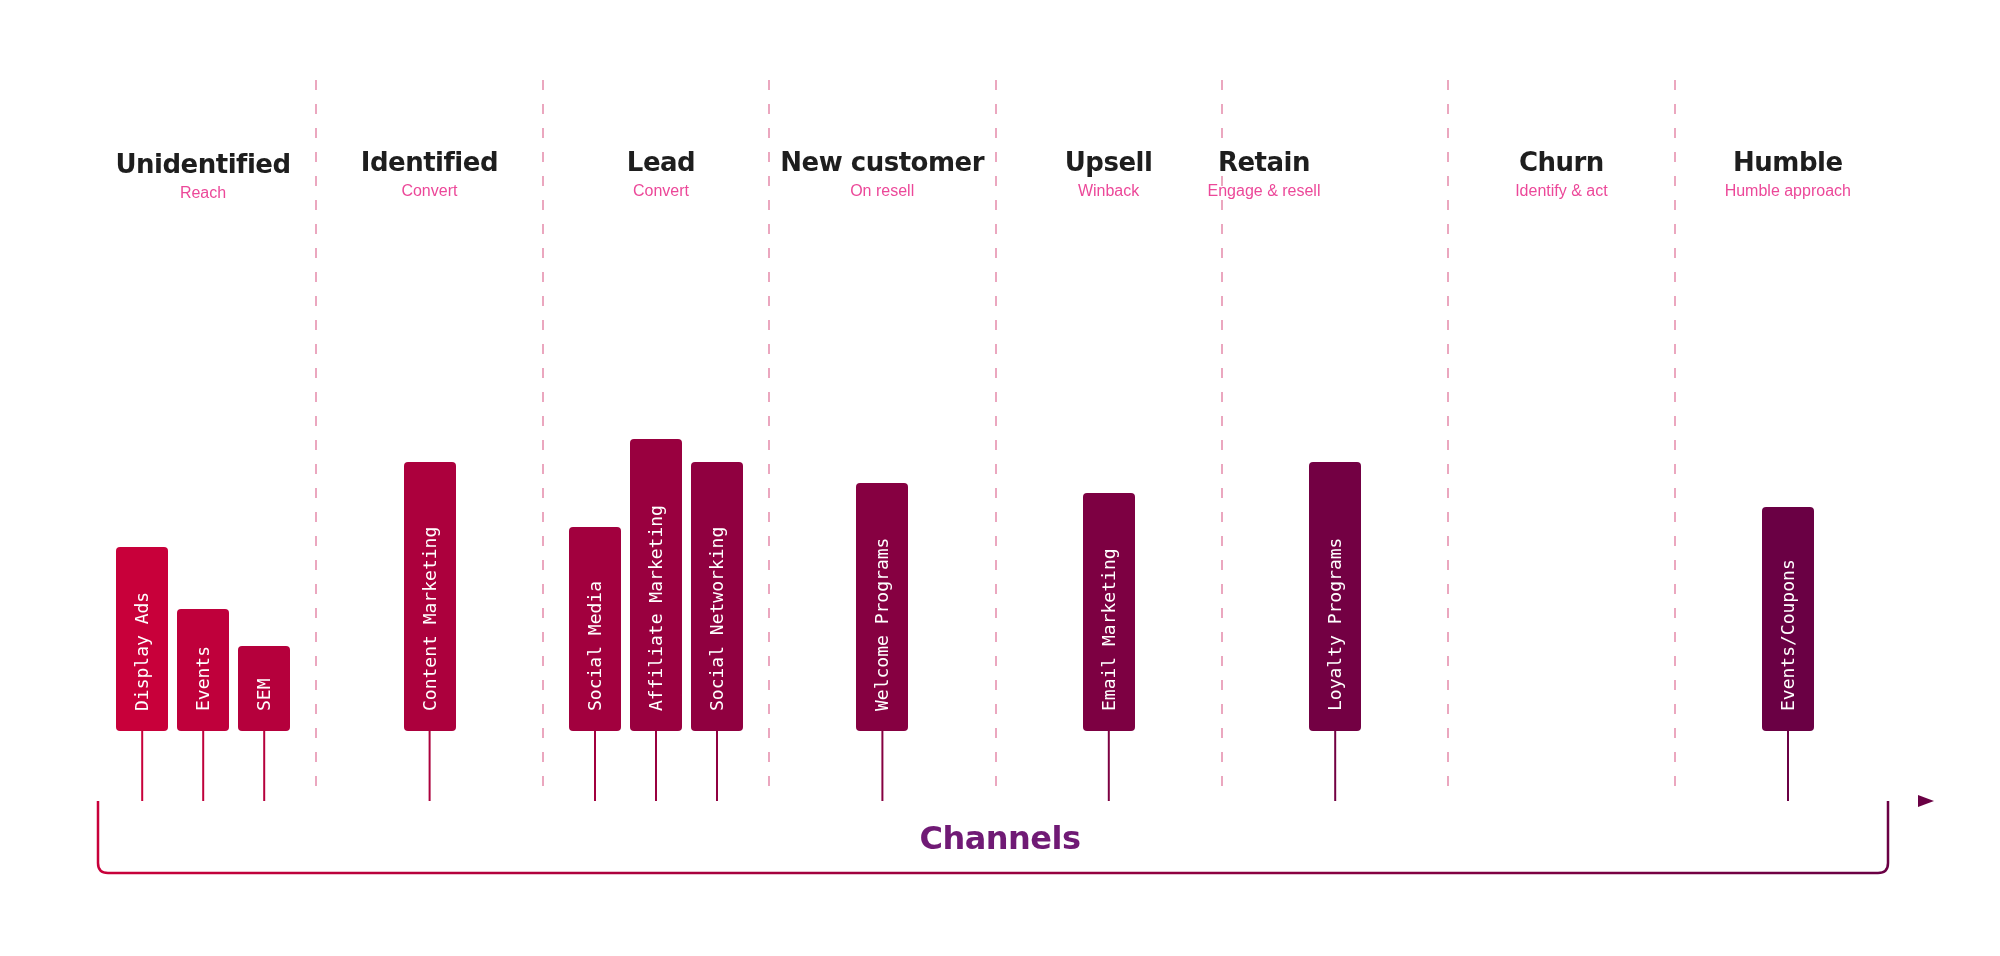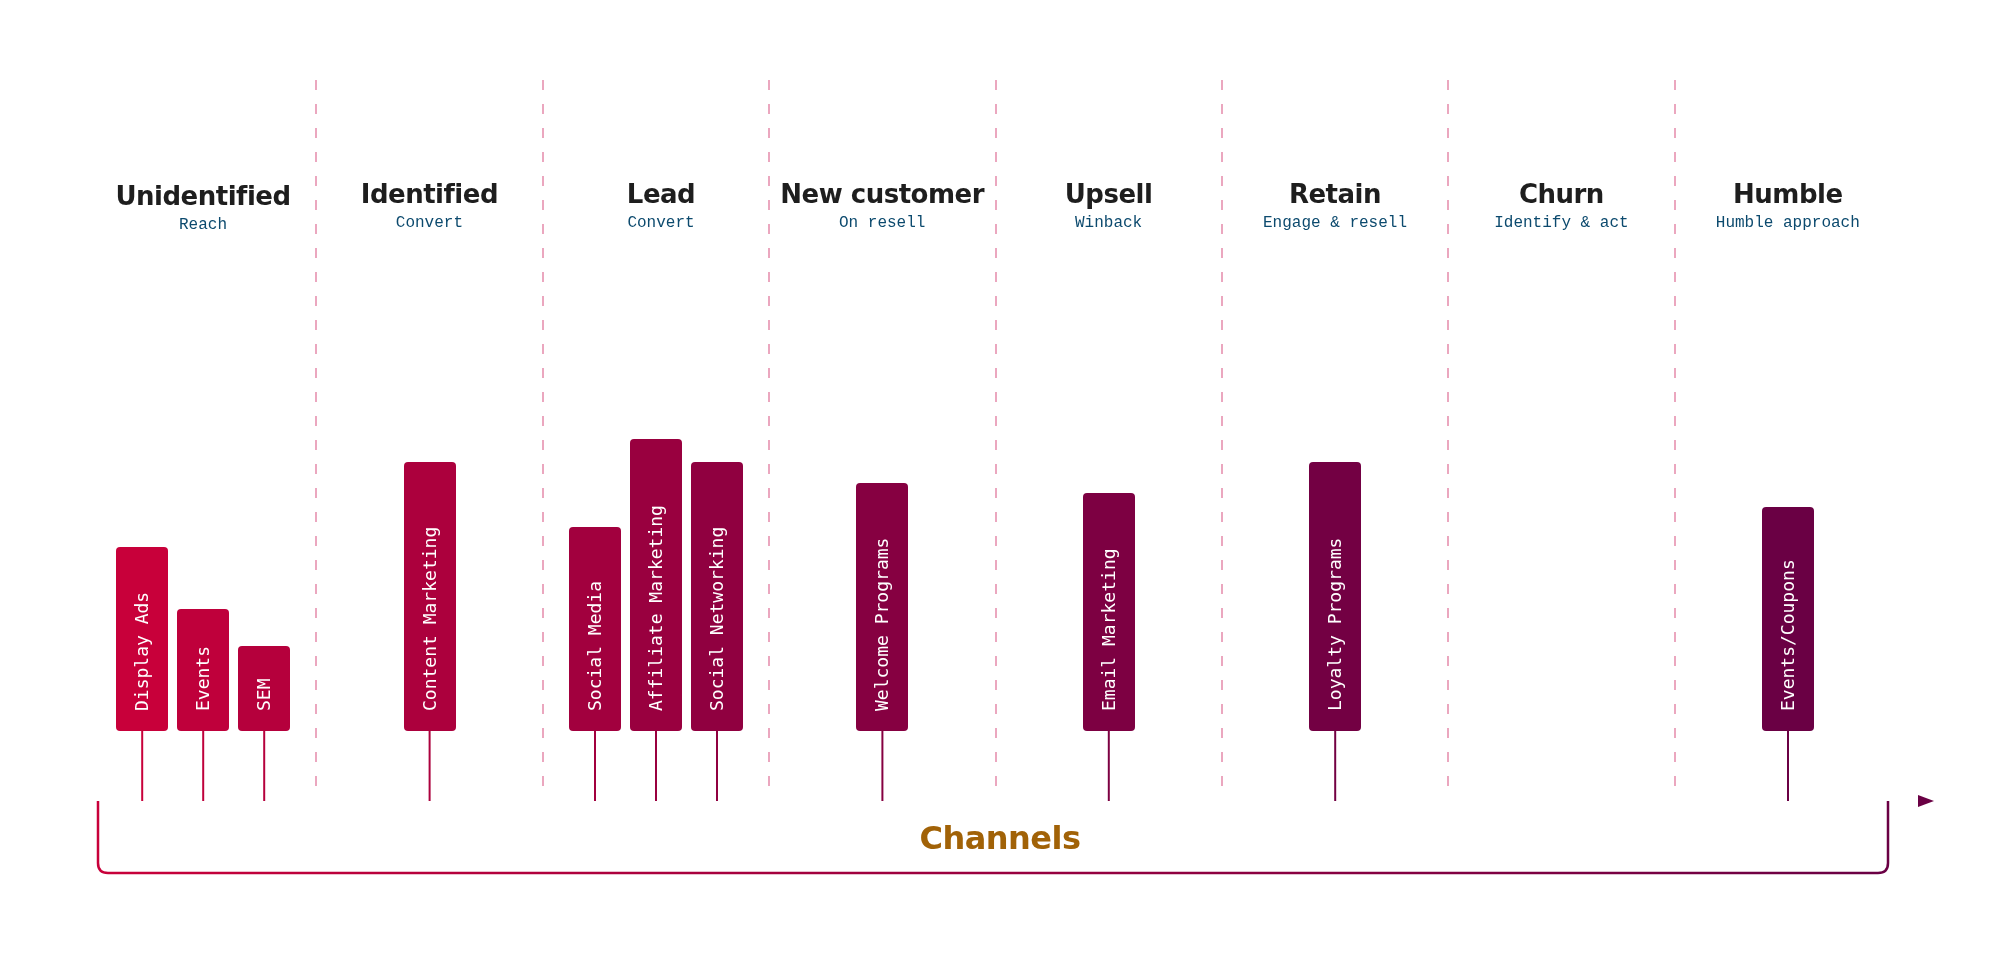--- a/index.html
+++ b/index.html
@@ -1,23 +1,23 @@
 <!DOCTYPE html>
 <html><head>
 <meta charset="utf-8">
 <style>
   html, body { margin: 0; padding: 0; background: #ffffff; }
   body { width: 2000px; height: 956px; position: relative; overflow: hidden; font-family: "Liberation Sans", sans-serif; }
   #stage { position: absolute; left: 0; top: 0; width: 2000px; height: 956px; }
-  .stage-header { position: absolute; top: 146px; width: 226px; text-align: center; margin-top: 32px; }
+  .stage-header { position: absolute; top: 146px; width: 226px; text-align: center; }
   .stage-title { display: block; font-family: "DejaVu Sans", sans-serif; font-weight: bold; font-size: 26px; color: #1e1e1e; letter-spacing: -0.5px; line-height: 32px; }
-  .stage-sub { display: block; margin-top: 2px; font-family: Liberation Mono, monospace; font-size: 16px; color: #0c4a6e; line-height: 22px; }
+  .stage-sub { display: block; margin-top: 2px; font-family: Liberation Sans, sans-serif; font-size: 16px; color: #ec4899; line-height: 22px; }
   .channel-bar { position: absolute; width: 52px; border-radius: 4px; }
   .channel-label { position: absolute; left: 50%; bottom: 20px; transform-origin: 0 0; transform: rotate(-90deg); white-space: nowrap; font-family: "DejaVu Sans Mono", monospace; font-size: 18px; color: #ffffff; line-height: 22px; margin-left: -11px; }
-  .axis-title { position: absolute; left: 0; width: 2000px; top: 818px; text-align: center; font-family: "DejaVu Sans", sans-serif; font-weight: bold; font-size: 32px; color: #a16207; line-height: 40px; letter-spacing: -0.5px; }
+  .axis-title { position: absolute; left: 0; width: 2000px; top: 818px; text-align: center; font-family: "DejaVu Sans", sans-serif; font-weight: bold; font-size: 32px; color: #701a75; line-height: 40px; letter-spacing: -0.5px; }
   svg { position: absolute; left: 0; top: 0; }
 </style>
 </head>
 <body>
 
 <div id="stage">
   <svg id="lines" width="2000" height="956">
     <defs>
       <linearGradient id="axisGrad" x1="0" y1="0" x2="1" y2="0">
         <stop offset="0" stop-color="#c8003a"></stop>
@@ -64,21 +64,21 @@
         <span class="stage-sub">Convert</span>
       </div>
       <div class="stage-header" style="left: 769.2px;">
         <span class="stage-title">New customer</span>
         <span class="stage-sub">On resell</span>
       </div>
       <div class="stage-header" style="left: 995.6px;">
         <span class="stage-title">Upsell</span>
         <span class="stage-sub">Winback</span>
       </div>
-      <div class="stage-header" style="left: 1222px; text-align: center;">
+      <div class="stage-header" style="left: 1151px; text-align: center;">
         <span class="stage-title">Retain</span>
         <span class="stage-sub">Engage &amp; resell</span>
       </div>
       <div class="stage-header" style="left: 1448.4px;">
         <span class="stage-title">Churn</span>
         <span class="stage-sub">Identify &amp; act</span>
       </div>
       <div class="stage-header" style="left: 1674.8px;">
         <span class="stage-title">Humble</span>
         <span class="stage-sub">Humble approach</span>

